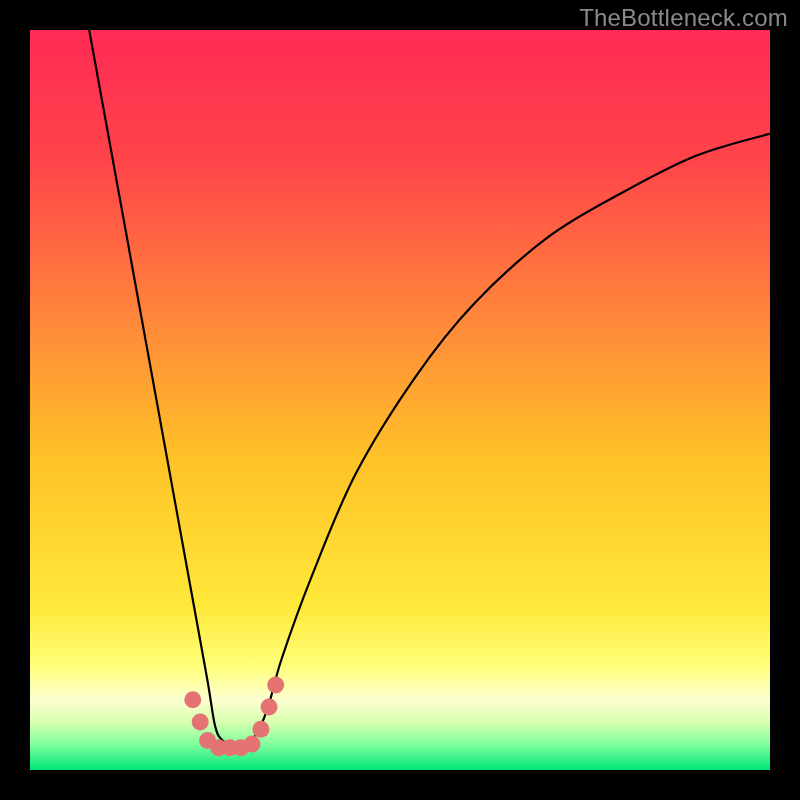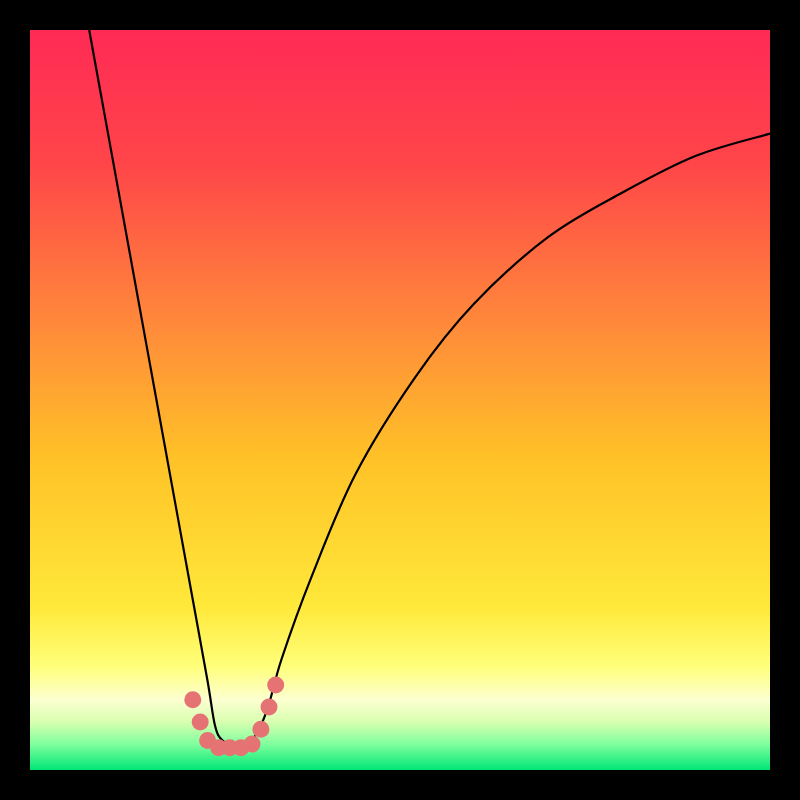--- a/index.html
+++ b/index.html
@@ -48,20 +48,21 @@
     font-size: 24px;
     font-weight: 500;
     color: #8a8a8a;
     letter-spacing: 0.2px;
   }
 </style>
 </head>
 <body>
 
 <div class="frame">
+  <div class="watermark">TheBottleneck.com</div>
 
   <div class="plot-area">
     <svg class="gradient" viewBox="0 0 740 740" preserveAspectRatio="none">
       <defs>
         <linearGradient id="bg-grad" x1="0" y1="0" x2="0" y2="1">
             <stop offset="0%" stop-color="#ff2a55"></stop>
             <stop offset="18%" stop-color="#ff4549"></stop>
             <stop offset="40%" stop-color="#ff8a3a"></stop>
             <stop offset="57.99999999999999%" stop-color="#ffc227"></stop>
             <stop offset="78%" stop-color="#ffe93a"></stop>

